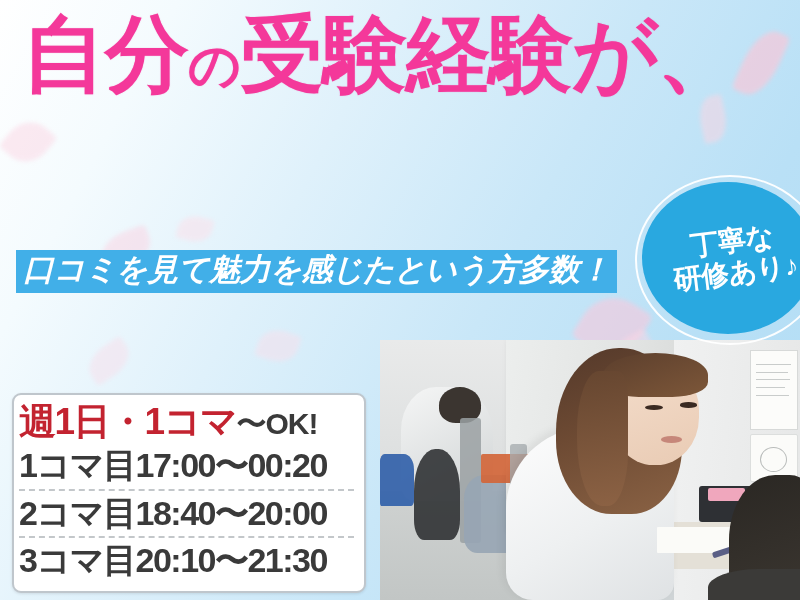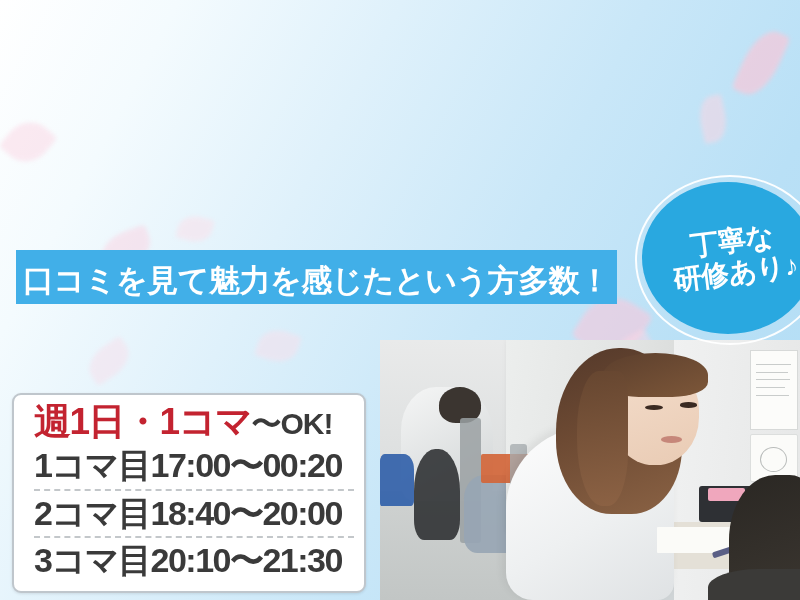--- a/index.html
+++ b/index.html
@@ -139,24 +139,25 @@
     top: 250px;
     z-index: 7;
   }
   .banner {
     display: inline-block;
     background: #41AFE8;
     color: #ffffff;
     font-weight: 800;
     font-size: 31px;
     line-height: 1.18;
-    padding: 13px 7px 4px 7px;
+    padding: 2px 7px 4px 7px;
     white-space: nowrap;
     letter-spacing: -0.5px;
     margin-bottom: 4px;
+    font-style: italic;
   }
   .banner-row { display: block; }
 
   
   .badge {
     position: absolute;
     left: 642px;
     top: 182px;
     width: 172px;
     height: 152px;
@@ -199,21 +200,21 @@
 
   
   .schedule {
     position: absolute;
     left: 12px;
     top: 393px;
     width: 354px;
     background: #FFFFFF;
     border: 2px solid #BFC6CC;
     border-radius: 9px;
-    padding: 6px 10px 8px 20px;
+    padding: 6px 10px 8px 5px;
     box-sizing: border-box;
     z-index: 9;
     box-shadow: 0 1px 3px rgba(0,0,0,.10);
   }
   .sched-head {
     font-size: 37px;
     font-weight: 900;
     line-height: 1.12;
     white-space: nowrap;
     letter-spacing: -1.5px;
@@ -281,20 +282,21 @@
     <div class="ph-mouth"></div>
     <div class="ph-paper"></div>
     <div class="ph-device"></div>
     <div class="ph-deviceTop"></div>
     <div class="ph-band"></div>
     <div class="ph-student"></div>
     <div class="ph-studentBody"></div>
   </div>
 
   <div class="headline">
+    <span class="hl-line hl1"><span>自分</span><span class="hl-small">の</span><span>受験経験</span><span>が、</span></span>
   </div>
 
   <div class="badge">
     <div class="badge-ring"></div>
     <div class="badge-circle"></div>
     <div class="badge-text">
       <span class="badge-l1">丁寧な</span>
       <span class="badge-l2">研修あり♪</span>
     </div>
   </div>

